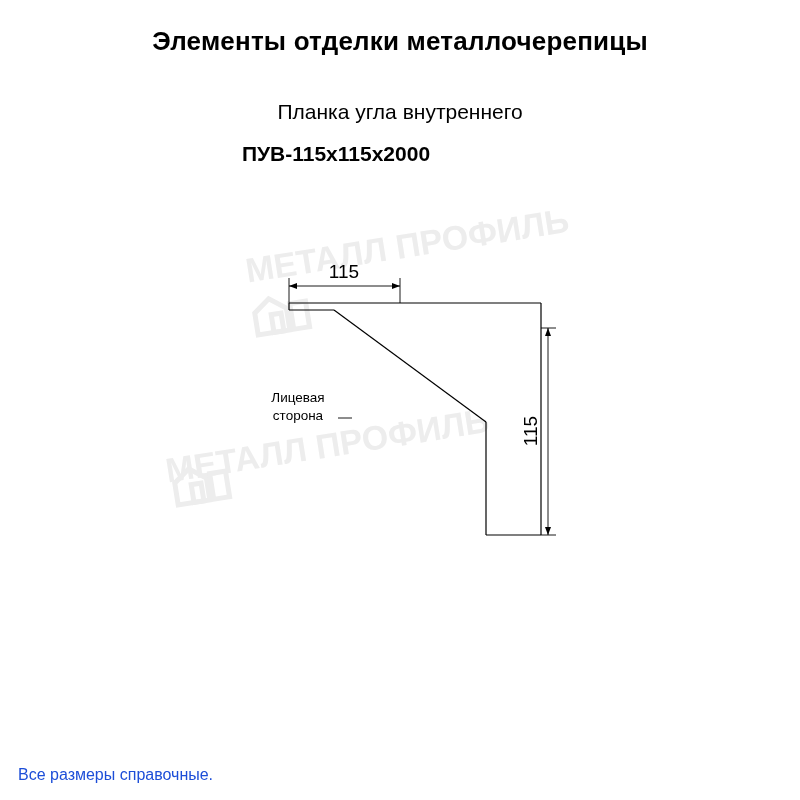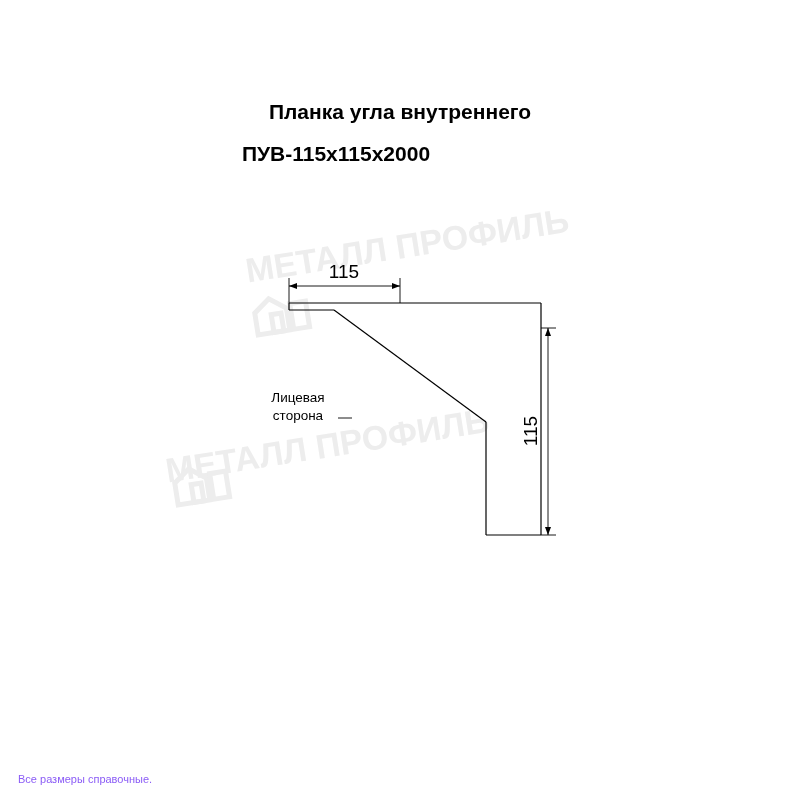--- a/index.html
+++ b/index.html
@@ -33,21 +33,21 @@
     letter-spacing: 0.2px;
     color: #000;
   }
   .title-sub {
     position: absolute;
     top: 100px;
     left: 0;
     width: 800px;
     text-align: center;
     font-size: 21px;
-    font-weight: bold;
+    font-weight: normal;
     color: #000;
   }
   .title-code {
     position: absolute;
     top: 142px;
     left: 0;
     width: 672px;
     text-align: center;
     font-size: 21px;
     font-weight: bold;
@@ -96,23 +96,23 @@
   }
   .wm-logo svg { display: block; }
   .wm-logo-1 { left: 248px; top: 296px; transform: rotate(-9deg); transform-origin: left top; }
   .wm-logo-2 { left: 168px; top: 466px; transform: rotate(-9deg); transform-origin: left top; }
 
   
   .footnotes {
     position: absolute;
     left: 18px;
     bottom: 12px;
-    font-size: 11px;
+    font-size: 16px;
     line-height: 1.55;
-    color: #8b5cf6;
+    color: #1d4ed8;
   }
   .footnotes div { white-space: nowrap; }
 
   
   .dim-text {
     font-family: "Liberation Sans", sans-serif;
     font-size: 19px;
     fill: #000;
   }
   .face-text {
@@ -137,20 +137,21 @@
 
   <div class="watermark wm-2">МЕТАЛЛ ПРОФИЛЬ</div>
   <div class="wm-logo wm-logo-2">
     <svg width="62" height="44" viewBox="0 0 62 44" aria-hidden="true">
       <path d="M4 40 L4 18 L20 6 L36 18 L36 40 Z" fill="none" stroke="#ededed" stroke-width="5"></path>
       <path d="M20 40 L20 22 L30 22 L30 40 Z" fill="none" stroke="#ededed" stroke-width="5"></path>
       <path d="M40 40 L40 14 L56 14 L56 40 Z" fill="none" stroke="#ededed" stroke-width="5"></path>
     </svg>
   </div>
 
+  <div class="title-main">Элементы отделки металлочерепицы</div>
   <div class="title-sub">Планка угла внутреннего</div>
   <div class="title-code">ПУВ-115x115x2000</div>
 
   <div class="drawing">
     <svg width="800" height="480" viewBox="0 0 800 480" aria-hidden="true">
 
       <g stroke="#000" stroke-width="1.2" fill="none">
 
         <line x1="289" y1="113" x2="541" y2="113"></line>
 

